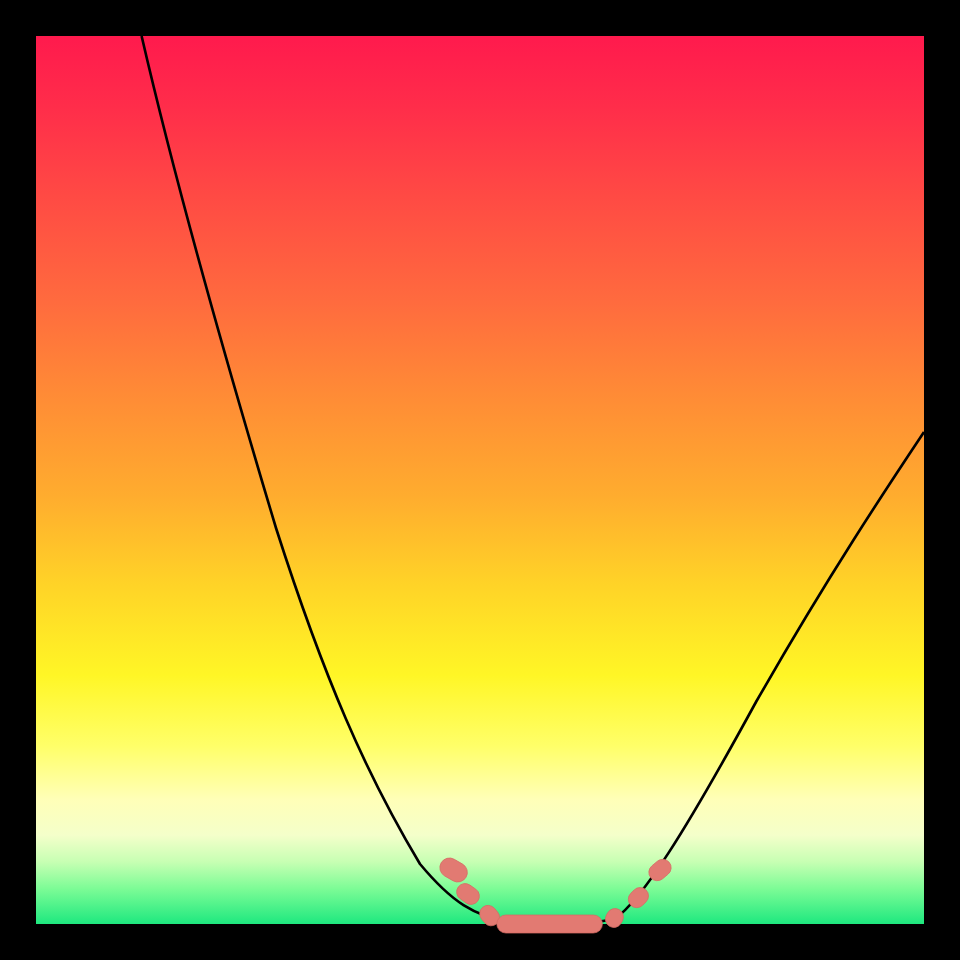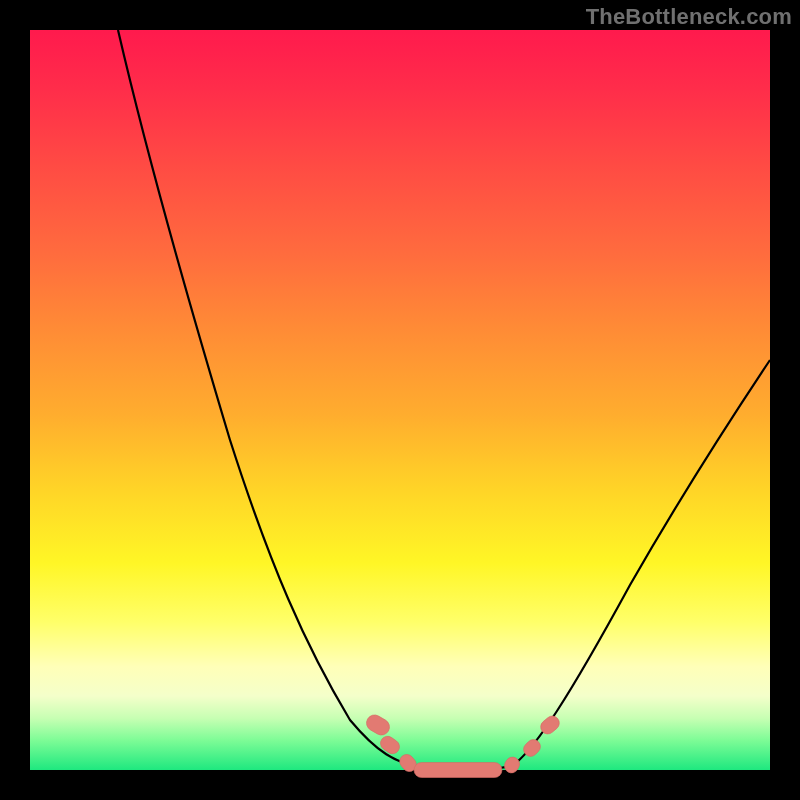--- a/index.html
+++ b/index.html
@@ -99,15 +99,14 @@
           <rect x="-7" y="-9" width="14" height="18" rx="7" ry="7"></rect>
         </g>
         <g transform="translate(520 695) rotate(50)">
           <rect x="-7" y="-10" width="14" height="20" rx="7" ry="7"></rect>
         </g>
       </g>
     </svg>
 
   </div>
 
-  <div class="watermark">TheBottleneck.com</div>
 
 </div>
 
 </body></html>

